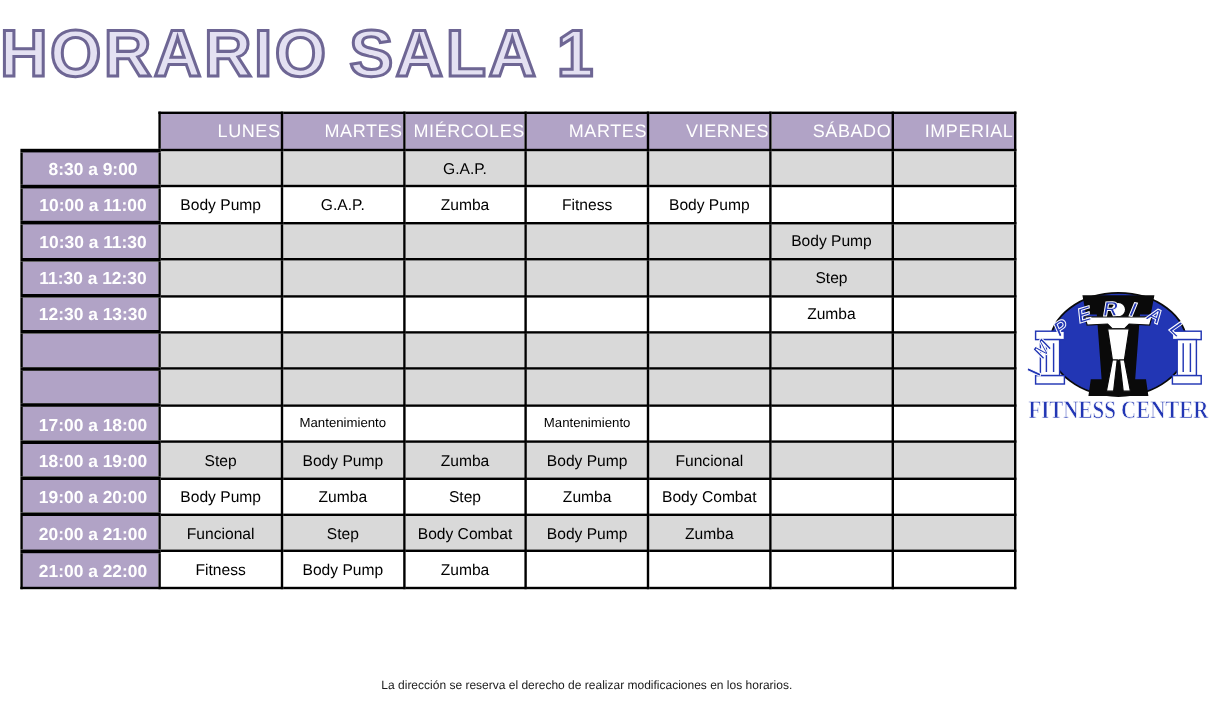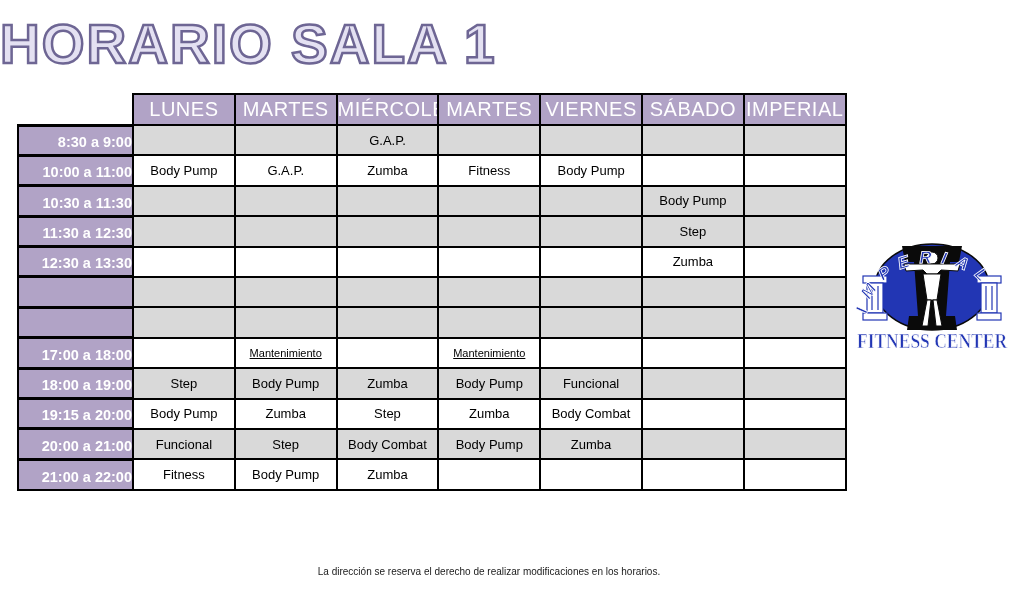--- a/index.html
+++ b/index.html
@@ -38,41 +38,41 @@
   .schedule thead tr { height: 31px; }
   .schedule tbody tr { height: 30.4px; }
   .schedule td.corner {
     border: none;
     background: transparent;
   }
   .schedule th.day {
     background: #b1a3c6;
     color: #ffffff;
     font-weight: normal;
-    font-size: 20px;
+    font-size: 15px;
     letter-spacing: 0.5px;
-    text-align: center;
+    text-align: right;
   }
   .schedule td.time {
     background: #b1a3c6;
     color: #ffffff;
     font-weight: bold;
     font-size: 14.5px;
-    text-align: right;
+    text-align: center;
     vertical-align: bottom;
     padding: 0 0 4px 4px;
     border-top-width: 3px;
   }
   .schedule td.cell {
     font-size: 13px;
     color: #000000;
     text-align: center;
     vertical-align: middle;
   }
-  .schedule td.cell.small-text { font-size: 11px; text-decoration: underline; }
+  .schedule td.cell.small-text { font-size: 11px; }
   .schedule td.shade-gray  { background: #d9d9d9; }
   .schedule td.shade-white { background: #ffffff; }
   .footer-note {
     position: absolute;
     top: 566px; left: 0;
     width: 978px;
     text-align: center;
     font-size: 10px;
     color: #1a1a1a;
   }
@@ -195,21 +195,21 @@
         <td class="time">18:00 a 19:00</td>
         <td class="cell shade-gray">Step</td>
         <td class="cell shade-gray">Body Pump</td>
         <td class="cell shade-gray">Zumba</td>
         <td class="cell shade-gray">Body Pump</td>
         <td class="cell shade-gray">Funcional</td>
         <td class="cell shade-gray"></td>
         <td class="cell shade-gray"></td>
       </tr>
       <tr>
-        <td class="time">19:15 a 20:00</td>
+        <td class="time">19:00 a 20:00</td>
         <td class="cell shade-white">Body Pump</td>
         <td class="cell shade-white">Zumba</td>
         <td class="cell shade-white">Step</td>
         <td class="cell shade-white">Zumba</td>
         <td class="cell shade-white">Body Combat</td>
         <td class="cell shade-white"></td>
         <td class="cell shade-white"></td>
       </tr>
       <tr>
         <td class="time">20:00 a 21:00</td>

